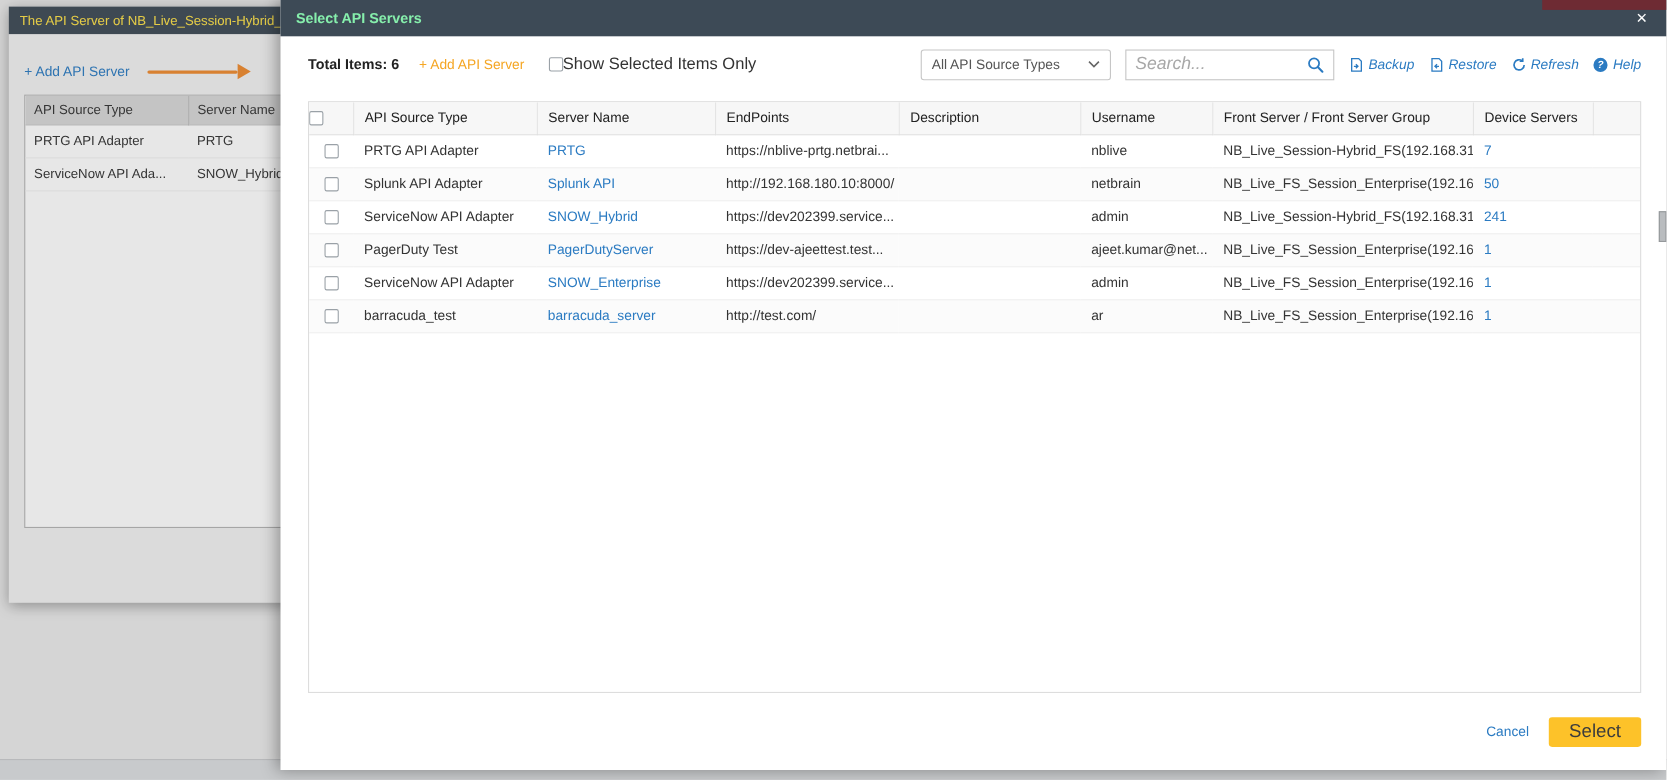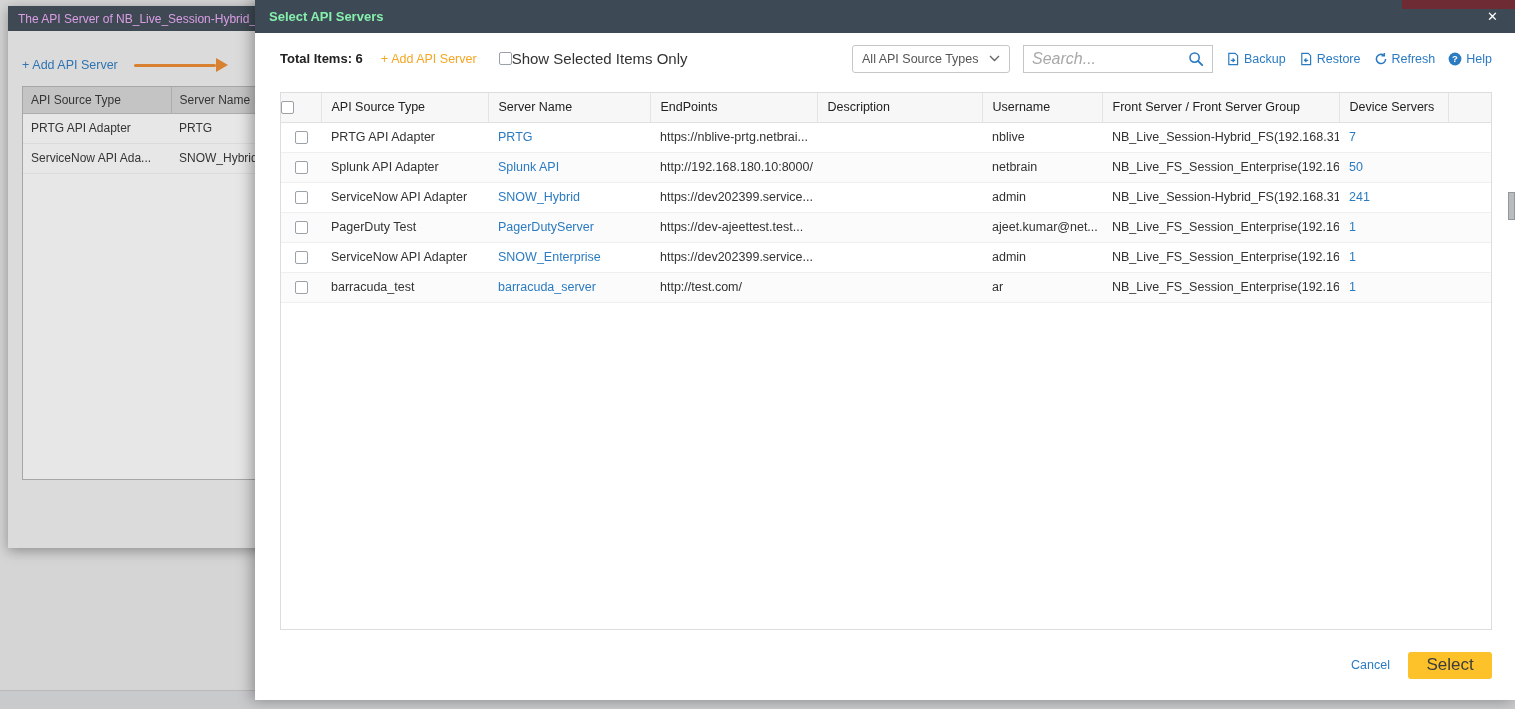--- a/index.html
+++ b/index.html
@@ -6,21 +6,21 @@
   html,body { width:1515px; height:709px; }
   body {
     font-family:"Liberation Sans","DejaVu Sans",sans-serif;
     background:#ebebeb; overflow:hidden; position:relative;
     font-size:13px; color:#333;
   }
 
   
   .bg-dialog { position:absolute; left:8px; top:6px; width:400px; height:542px;
     background:#f2f2f2; box-shadow:0 3px 12px rgba(0,0,0,.35); z-index:5; }
-  .bg-dialog-header { height:25px; background:#3d4a56; color:#f0abfc; font-size:12px;
+  .bg-dialog-header { height:25px; background:#3d4a56; color:#fde047; font-size:12px;
     display:flex; align-items:center; padding:0 10px; white-space:nowrap; overflow:hidden; }
   .bg-add-link { position:absolute; left:14px; top:52px; color:#2b7bc2; font-size:12.5px;
     display:flex; gap:3px; cursor:pointer; }
   .annot-arrow { position:absolute; left:126px; top:52px; display:flex; align-items:center; }
   .annot-arrow-line { width:82px; height:3px; background:#ee8a2f; border-radius:2px; }
   .annot-arrow-head { width:0; height:0; border-top:7px solid transparent;
     border-bottom:7px solid transparent; border-left:12px solid #ee8a2f; }
   .bg-table-wrap { position:absolute; left:14px; top:80px; width:420px; height:394px;
     background:#fff; border:1px solid #b5b5b5; overflow:hidden; }
   .bg-table { width:100%; border-collapse:collapse; table-layout:fixed; font-size:12px; }
@@ -44,30 +44,30 @@
 
   .toolbar { display:flex; align-items:center; padding:4px 23px 0 25px; height:47px; flex:0 0 auto; }
   .total-items { font-weight:600; font-size:13px; color:#222; white-space:nowrap; }
   .add-link-modal { margin-left:18px; color:#f5a623; font-size:12.5px; display:flex; gap:3px;
     align-items:center; cursor:pointer; white-space:nowrap; }
   .show-selected { margin-left:22px; display:flex; align-items:center; 
     font-size:15px; color:#333; white-space:nowrap; }
   .checkbox { width:13px; height:13px; border:1px solid #9aa1a7; border-radius:2px;
     background:#fff; display:inline-block; flex:0 0 auto; cursor:pointer; }
   .toolbar-right { margin-left:auto; display:flex; align-items:center; gap:13px; }
-  .dropdown { width:158px; height:28px; border:1px solid #c6c6c6; border-radius:3px;
+  .dropdown { width:173px; height:28px; border:1px solid #c6c6c6; border-radius:3px;
     display:flex; align-items:center; justify-content:space-between; padding:0 9px;
     font-size:12.5px; color:#555; cursor:pointer; white-space:nowrap; }
   .search-box { width:190px; height:28px; border:1px solid #c6c6c6; display:flex;
     align-items:center; padding:0 8px; gap:6px; background:#fff; }
   .search-input { border:none; outline:none; flex:1; font-size:16px; font-style:italic;
     color:#666; font-family:inherit; min-width:0; background:transparent; }
   .search-input::placeholder { color:#a8a8a8; font-style:italic; }
   .tool-link { display:flex; align-items:center; gap:4px; color:#2b7bc2; font-size:12.5px;
-    cursor:pointer; white-space:nowrap; }
+    cursor:pointer; white-space:nowrap;font-style:italic; }
 
   .table-wrap { margin:12px 23px 0 25px; border:1px solid #dddddd; flex:1 1 auto; overflow:hidden; }
   .grid { width:100%; border-collapse:collapse; table-layout:fixed; }
   .grid th { height:29px; background:#f7f7f7; font-weight:400; font-size:12.5px; color:#222;
     text-align:left; padding:0 10px; border-right:1px solid #e4e4e4; border-bottom:1px solid #e0e0e0;
     overflow:hidden; white-space:nowrap; }
   .grid th:last-child { border-right:none; }
   .grid td { height:30px; font-size:12.5px; color:#333; padding:0 10px;
     border-bottom:1px solid #efefef; overflow:hidden; white-space:nowrap; }
   .grid tbody tr:nth-child(even) { background:#fbfbfb; }

